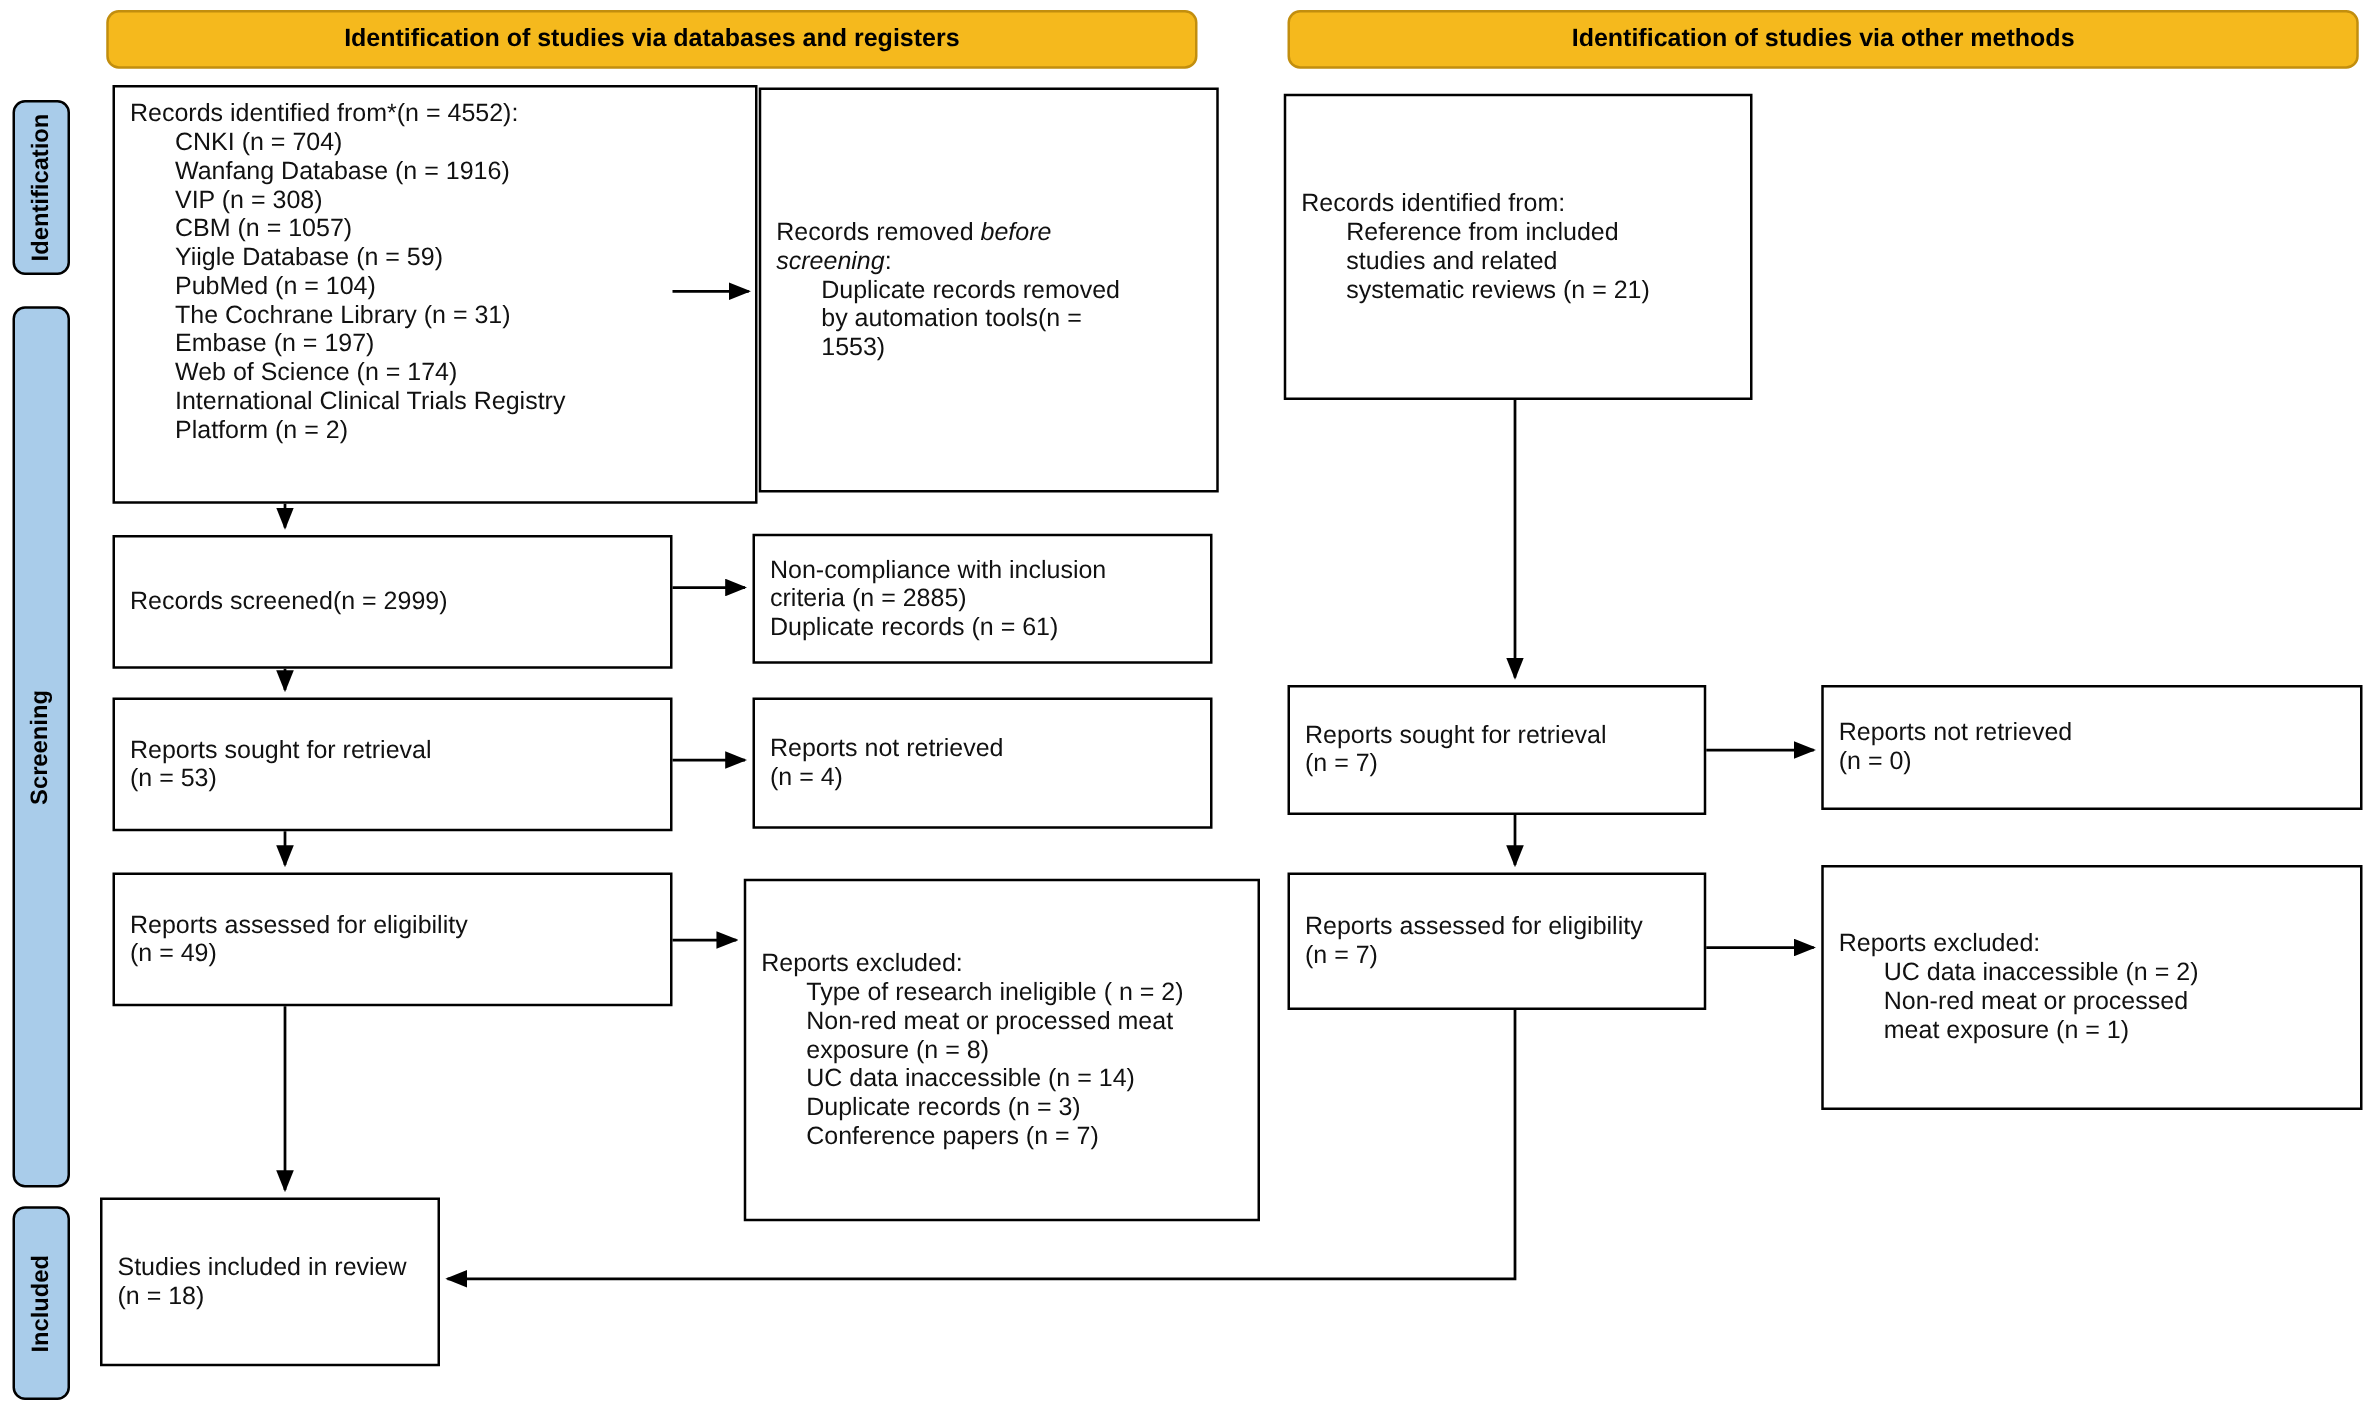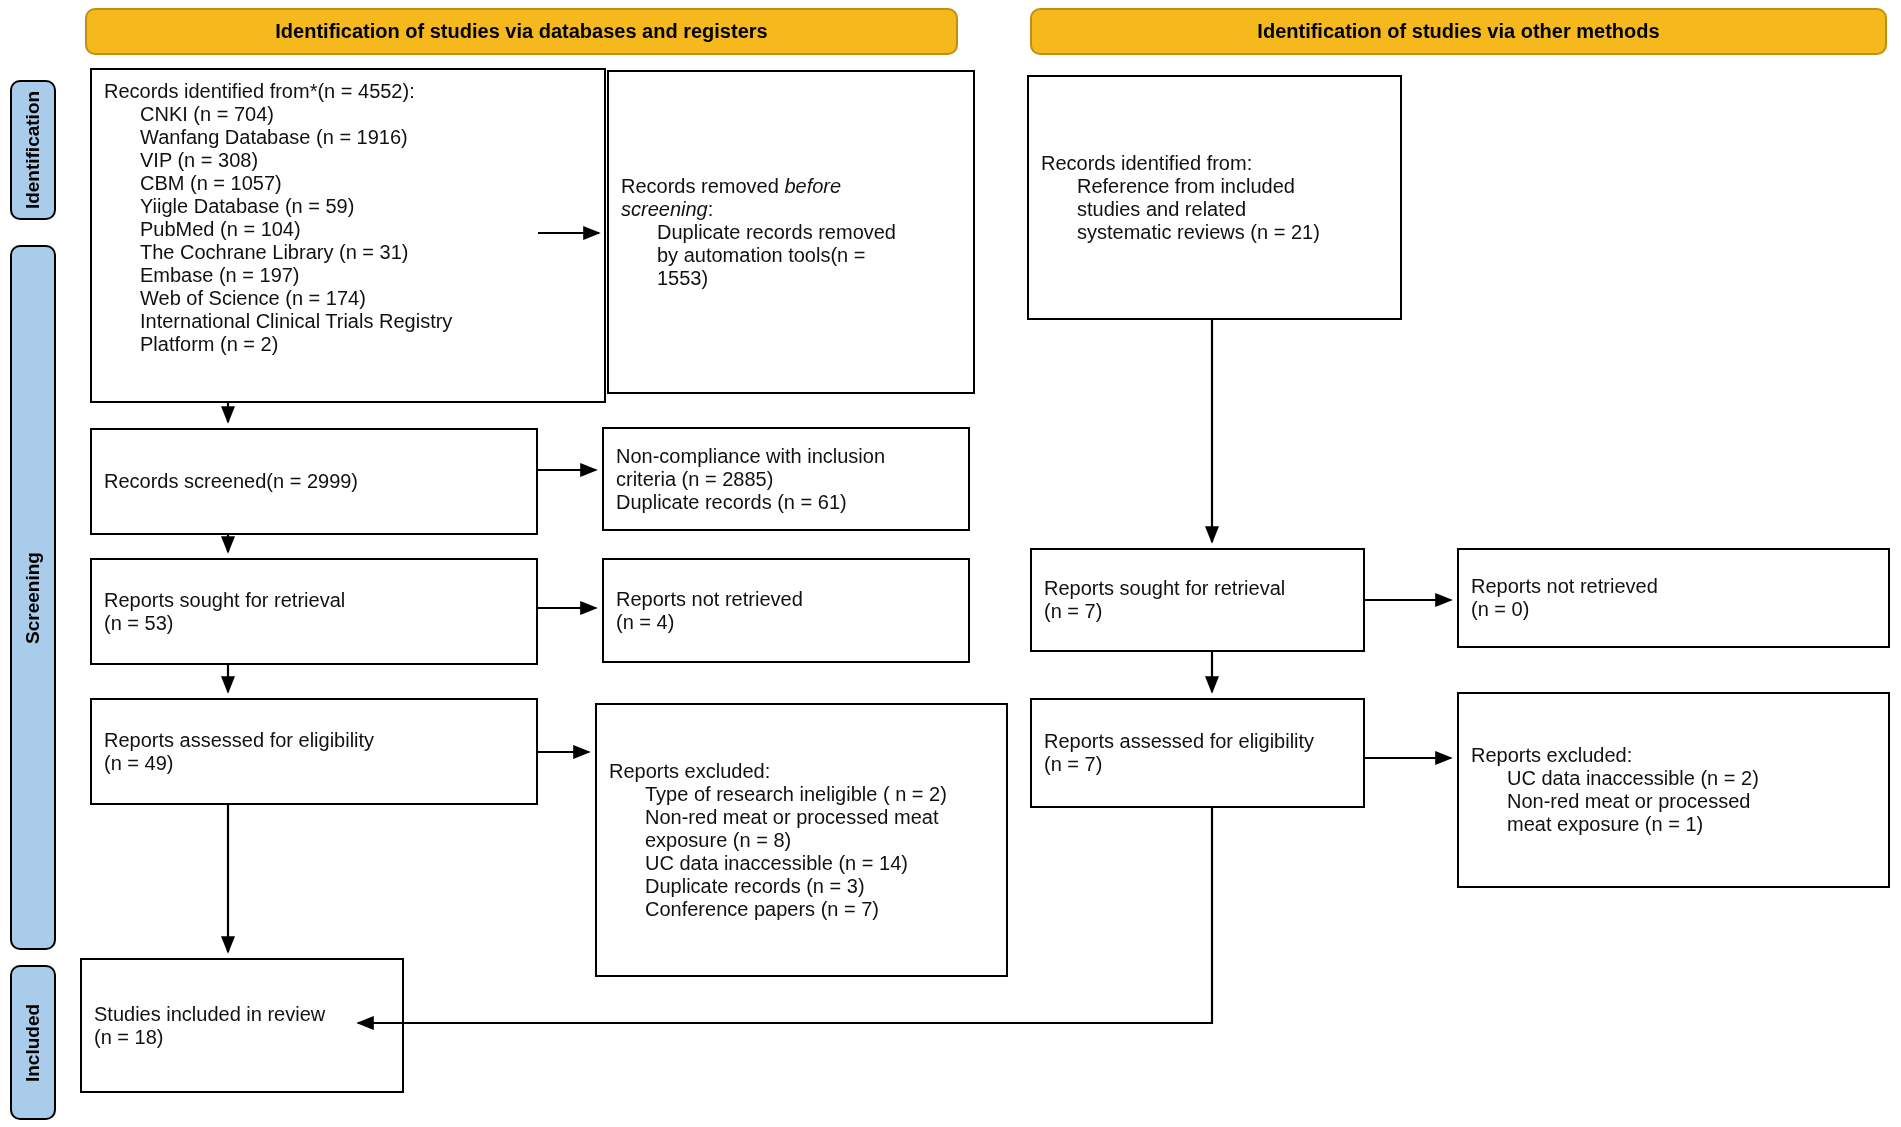--- a/index.html
+++ b/index.html
@@ -88,21 +88,21 @@
       <div class="line ind0"><span>Records screened(n = 2999)</span></div>
     </div>
   <div class="box" style="left:90px;top:558px;width:448px;height:107px;">
       <div class="line ind0"><span>Reports sought for retrieval</span></div>
       <div class="line ind0"><span>(n = 53)</span></div>
     </div>
   <div class="box" style="left:90px;top:698px;width:448px;height:107px;">
       <div class="line ind0"><span>Reports assessed for eligibility</span></div>
       <div class="line ind0"><span>(n = 49)</span></div>
     </div>
-  <div class="box" style="left:80px;top:958px;width:324px;height:135px;">
+  <div class="box" style="left:80px;top:958px;width:272px;height:135px;">
       <div class="line ind0"><span>Studies included in review</span></div>
       <div class="line ind0"><span>(n = 18)</span></div>
     </div>
 
   <div class="box" style="left:607px;top:70px;width:368px;height:324px;">
       <div class="line ind0"><span>Records removed </span><span class="it">before</span></div>
       <div class="line ind0"><span class="it">screening</span><span>:</span></div>
       <div class="line ind1"><span>Duplicate records removed</span></div>
       <div class="line ind1"><span>by automation tools(n =</span></div>
       <div class="line ind1"><span>1553)</span></div>

